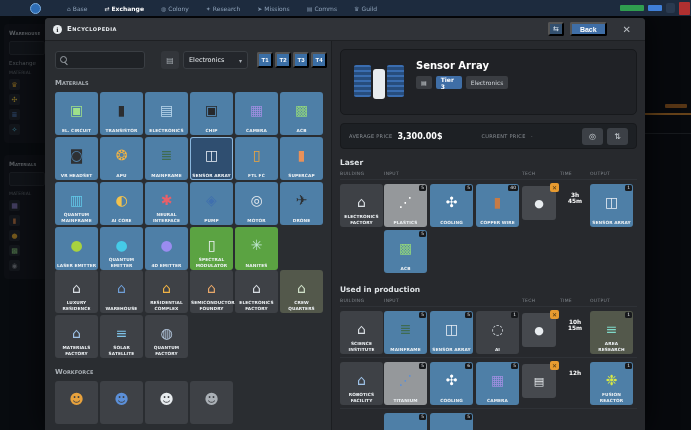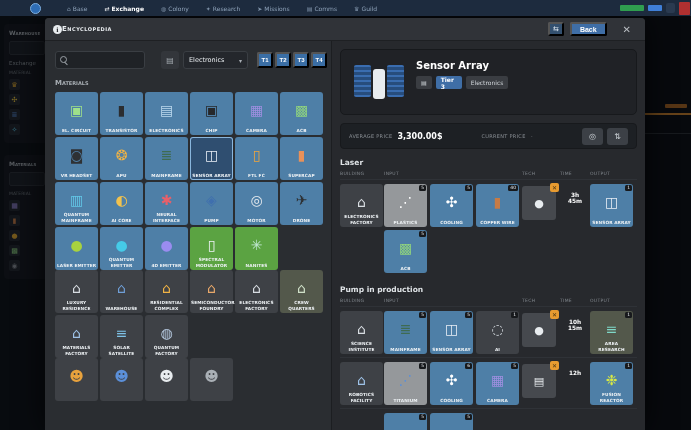--- a/index.html
+++ b/index.html
@@ -35,21 +35,21 @@
   .or-line{position:absolute;top:97px;left:0;right:0;height:2px;background:#c87f28;}
   .gr-line{position:absolute;top:117px;left:0;right:0;height:1px;background:#2a2e33;}
   .dim{position:absolute;left:0;right:0;top:16px;bottom:0;background:rgba(4,6,10,.5);z-index:1;}
   
   .modal{position:absolute;left:45px;top:18px;width:600px;height:412px;background:#2a2d31;
     border-radius:4px 4px 0 0;box-shadow:0 0 30px rgba(0,0,0,.75);display:flex;flex-direction:column;z-index:2;}
   .modal-header{height:22px;background:#303338;border-bottom:1px solid #1e2023;display:flex;align-items:center;
     padding:0 8px;border-radius:4px 4px 0 0;flex:none;}
   .info-icon{width:9px;height:9px;border-radius:50%;background:#e8ecef;color:#25272b;font-size:6px;font-weight:bold;
     display:flex;align-items:center;justify-content:center;font-family:"DejaVu Serif",serif;}
-  .modal-title{font-size:7px;color:#e8ecef;font-variant:small-caps;letter-spacing:.5px;font-weight:bold;}
+  .modal-title{font-size:7px;color:#e8ecef;font-variant:small-caps;letter-spacing:.5px;margin-left:5px;font-weight:bold;}
   .header-actions{margin-left:auto;display:flex;align-items:center;gap:6px;}
   .hbtn-icon{width:16px;height:14px;background:#33506f;border-radius:2px;color:#dfe8f2;font-size:7px;
     display:flex;align-items:center;justify-content:center;}
   .back-btn{height:14px;background:#3f6ea6;border-radius:2px;color:#fff;font-size:7px;padding:0 8px;
     display:flex;align-items:center;font-weight:bold;}
   .close-btn{color:#b9bec3;font-size:10px;margin-left:4px;background:none;border:none;font-family:inherit;}
   .modal-body{flex:1;display:flex;min-height:0;}
   
   .left-col{width:286px;flex:none;padding:10px 4px 0 10px;box-sizing:border-box;overflow:hidden;}
   .controls{display:flex;align-items:center;gap:4px;}
@@ -375,20 +375,21 @@
           <div class="tile dark">
             <span class="ticon" style="color: rgb(127, 195, 232);">≡</span>
             <span class="tlabel">Solar Satellite</span>
           </div>
           <div class="tile dark">
             <span class="ticon" style="color: rgb(188, 208, 232);">◍</span>
             <span class="tlabel">Quantum Factory</span>
           </div>
         </div>
 
+      <div class="section-h">Workforce</div>
       <div class="grid">
           <div class="tile dark">
             <span class="ticon" style="color: rgb(232, 162, 61);">☻</span>
           </div>
           <div class="tile dark">
             <span class="ticon" style="color: rgb(91, 143, 216);">☻</span>
           </div>
           <div class="tile dark">
             <span class="ticon" style="color: rgb(232, 236, 239);">☻</span>
           </div>
@@ -481,21 +482,21 @@
             <div class="cell">
               <div class="tile blue">
                 <span class="ticon" style="color: rgb(232, 238, 245);">◫</span>
                 <span class="tlabel">Sensor Array</span>
                 <span class="count">1</span>
               </div>
             </div>
           </div>
         </div>
 
-      <div class="rsection-h">Pump in production</div>
+      <div class="rsection-h">Used in production</div>
       <div class="cols">
           <span class="colh">Building</span>
           <span class="colh">Input</span>
           <span class="colh">Tech</span>
           <span class="colh">Time</span>
           <span class="colh">Output</span>
         </div>
       <div>
           <div class="prow">
             <div class="cell">

